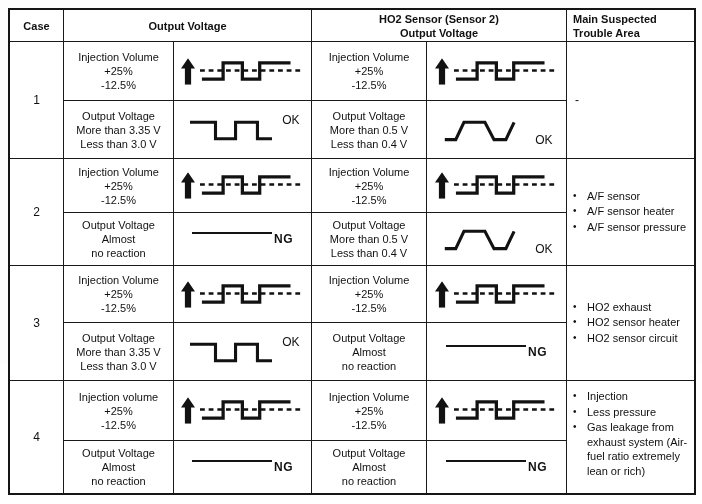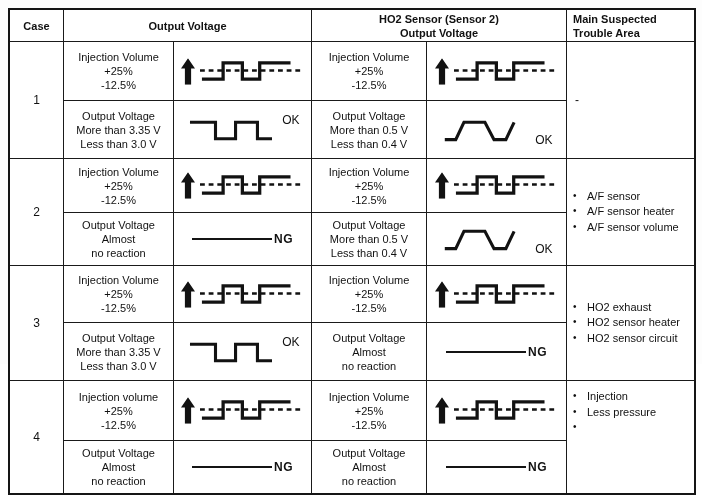--- a/index.html
+++ b/index.html
@@ -29,21 +29,21 @@
   .winj { width:104px; height:33px; display:block; }
   
   .wbox { position:relative; width:114px; height:34px; }
   .woksq { position:absolute; left:0; top:2px; width:90px; height:31px; }
   .oklab-top { position:absolute; right:0; top:0; font-size:12px; }
   
   .wbox2 { position:relative; width:112px; height:34px; }
   .wtrap { position:absolute; left:0; top:2px; width:86px; height:31px; }
   .oklab-bot { position:absolute; right:0; bottom:0; font-size:12px; }
   
-  .ngbox { display:flex; flex-direction:row; align-items:center; }
+  .ngbox { display:flex; flex-direction:row; align-items:flex-start; }
   .ngline { width:80px; border-top:2.5px solid #141414; }
   .nglab { font-size:12px; font-weight:bold; margin-left:2px; letter-spacing:0.5px; }
   
   .trouble { align-items:flex-start; text-align:left; padding:4px 4px 4px 6px; }
   .trouble-center { justify-content:center; }
   .trouble-top { justify-content:flex-start; padding-top:8px; }
   .tr-list { list-style:none; }
   .tr-list li { display:flex; flex-direction:row; align-items:flex-start;
     font-size:11px; line-height:14.5px; margin-bottom:1px; }
   .tr-bullet { width:14px; flex:0 0 14px; font-size:10px; }
@@ -191,21 +191,21 @@
         <li>
           <span class="tr-bullet">•</span>
           <span class="tr-text">A/F sensor</span>
         </li>
         <li>
           <span class="tr-bullet">•</span>
           <span class="tr-text">A/F sensor heater</span>
         </li>
         <li>
           <span class="tr-bullet">•</span>
-          <span class="tr-text">A/F sensor volume</span>
+          <span class="tr-text">A/F sensor pressure</span>
         </li>
       </ul>
     </div>
     <div class="cell" style="grid-row:5;grid-column:2">
       <div>Output Voltage</div>
       <div>Almost</div>
       <div>no reaction</div>
     </div>
     <div class="cell wav" style="grid-row:5;grid-column:3">
       <div class="ngbox">
@@ -339,20 +339,21 @@
         <li>
           <span class="tr-bullet">•</span>
           <span class="tr-text">Injection</span>
         </li>
         <li>
           <span class="tr-bullet">•</span>
           <span class="tr-text">Less pressure</span>
         </li>
         <li>
           <span class="tr-bullet">•</span>
+          <span class="tr-text">Gas leakage from exhaust system (Air-fuel ratio extremely lean or rich)</span>
         </li>
       </ul>
     </div>
     <div class="cell no-b" style="grid-row:9;grid-column:2">
       <div>Output Voltage</div>
       <div>Almost</div>
       <div>no reaction</div>
     </div>
     <div class="cell wav no-b" style="grid-row:9;grid-column:3">
       <div class="ngbox">

